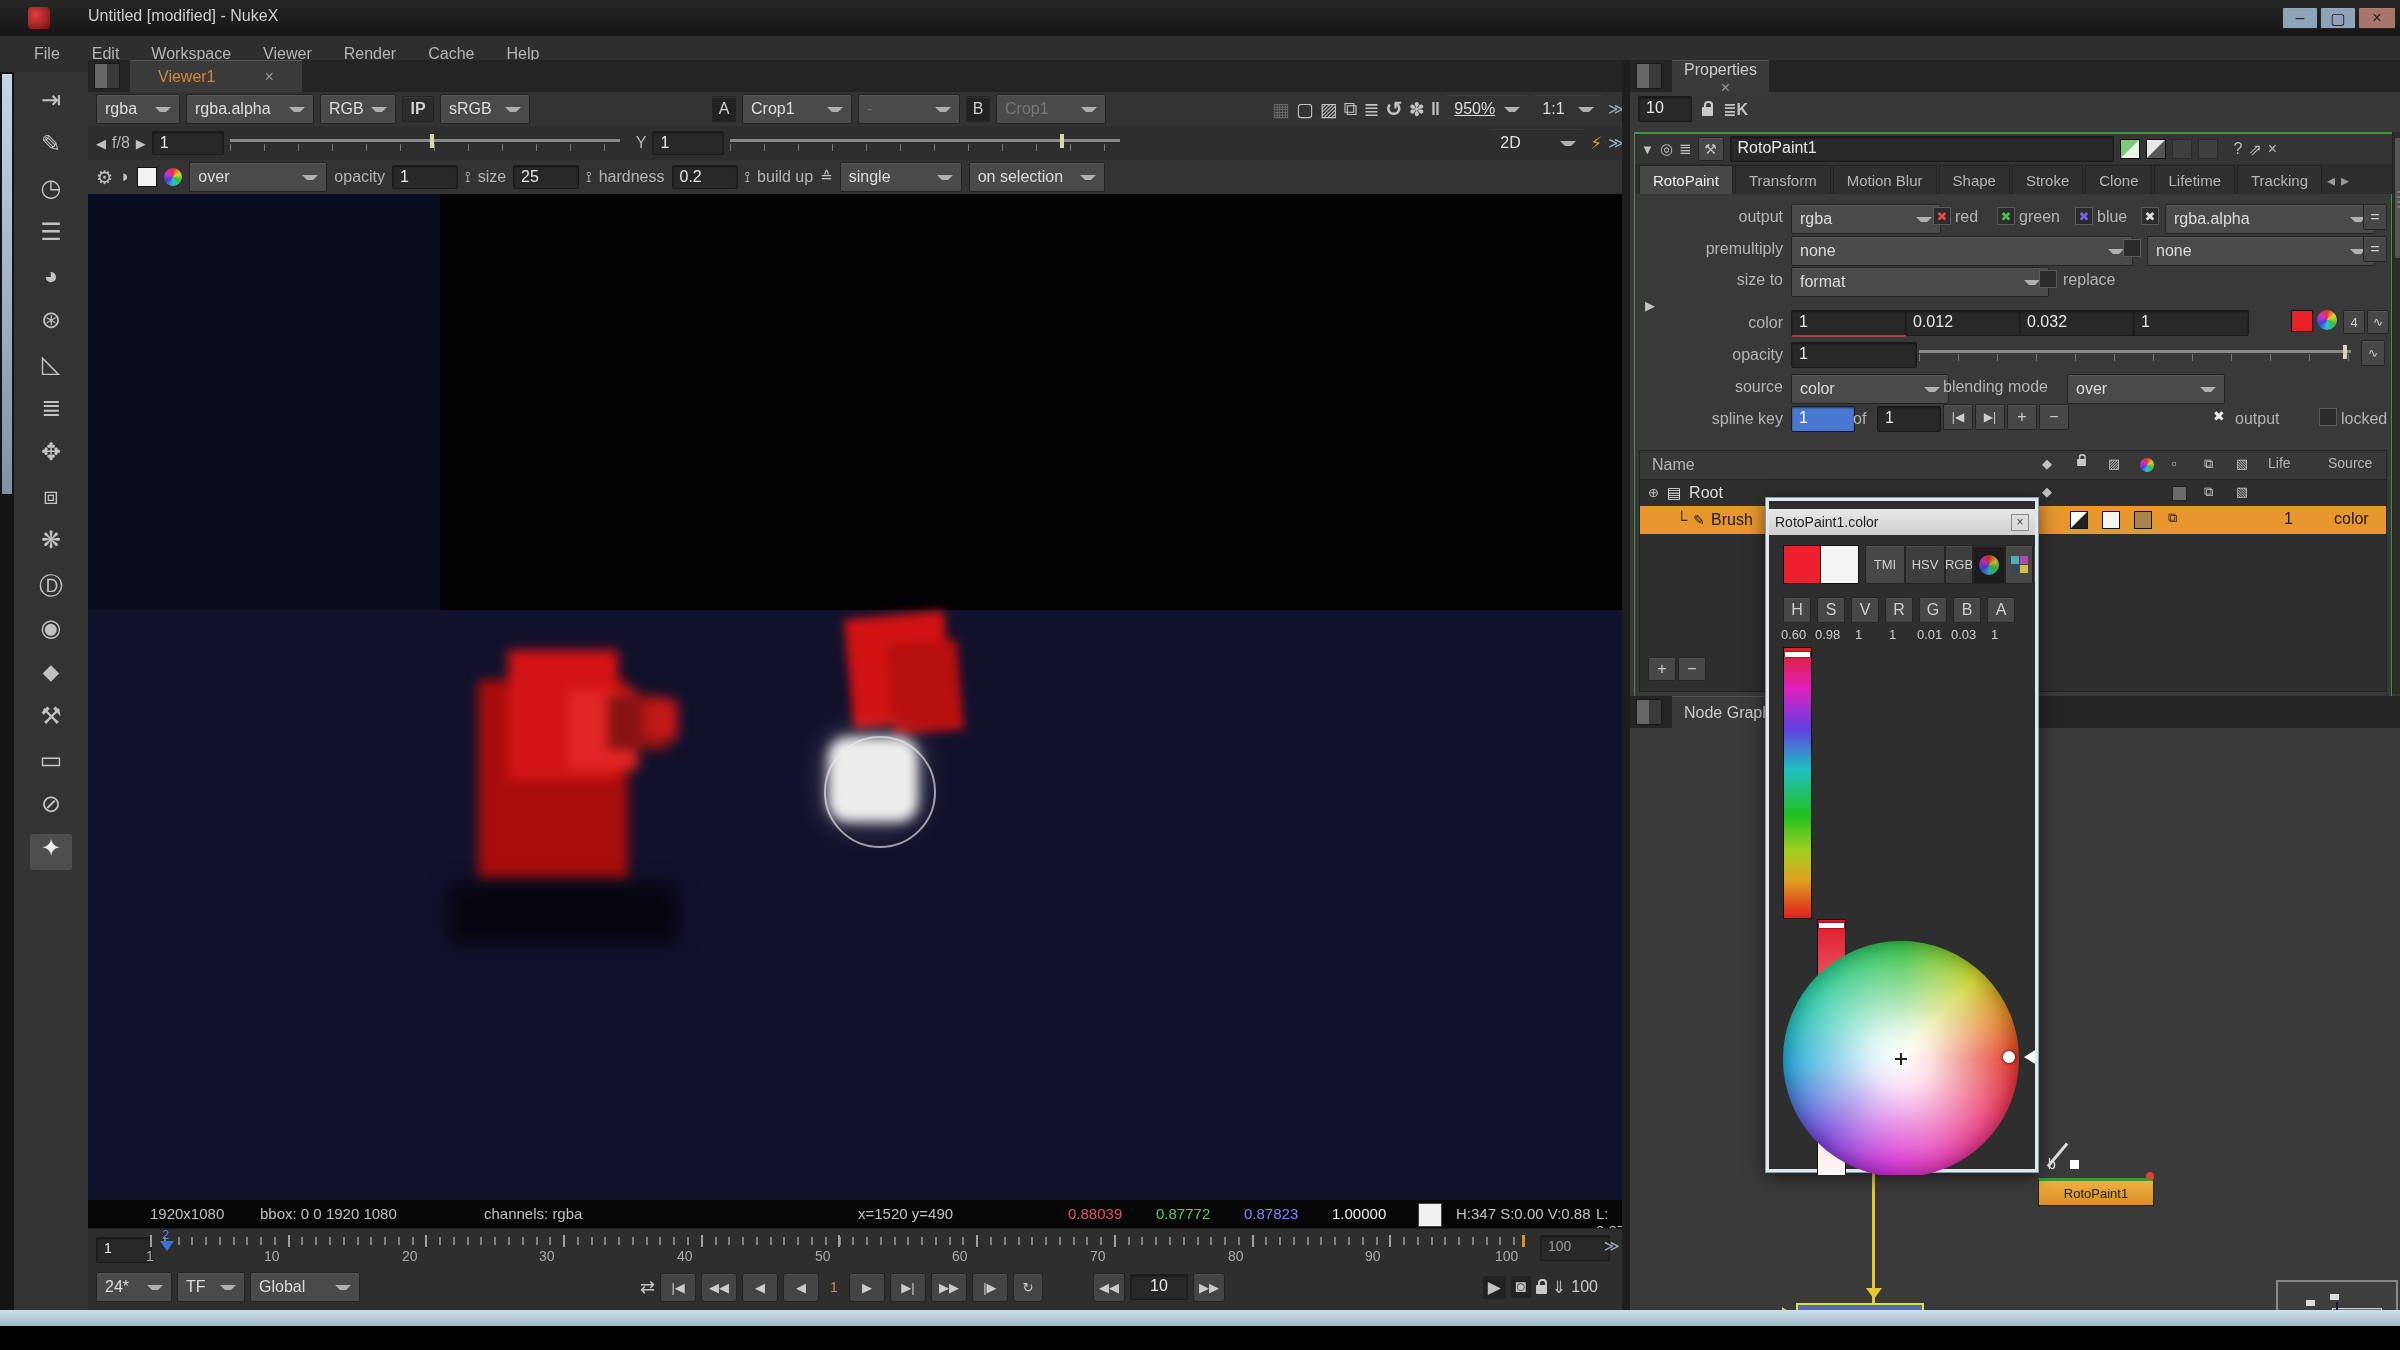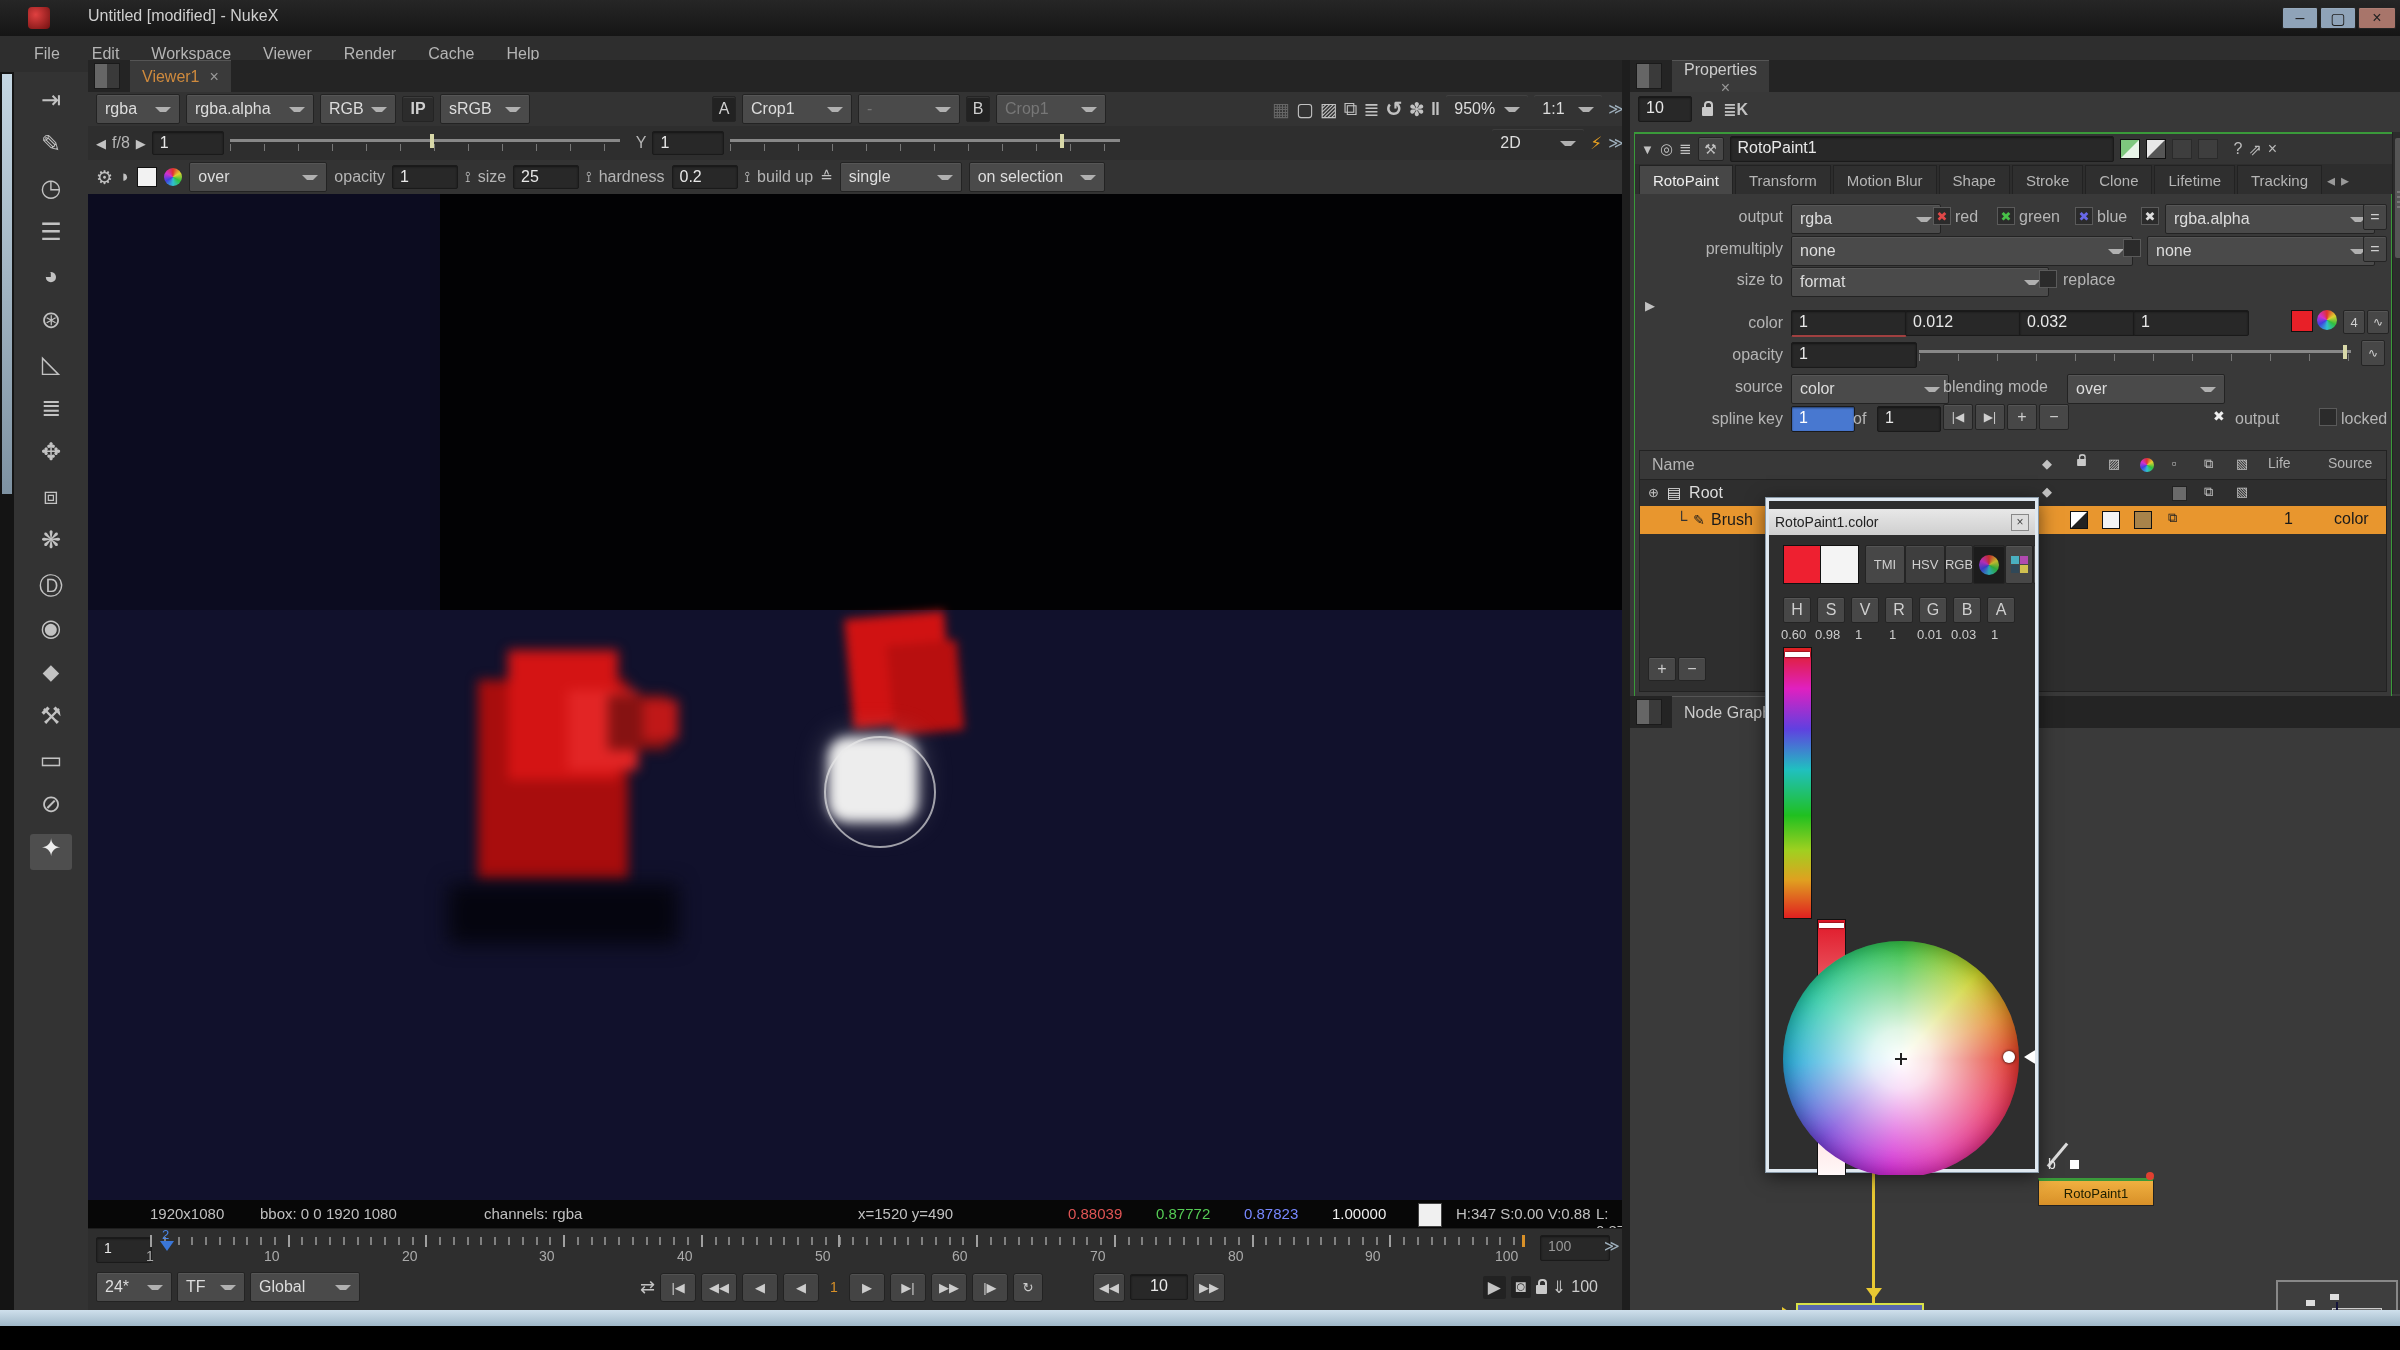--- a/index.html
+++ b/index.html
@@ -73,21 +73,21 @@
     <div class="abs icon" style="left:16px;top:630px;width:42px;height:36px;font-size:24px;text-align:center;">⚒</div>
     <div class="abs icon" style="left:16px;top:674px;width:42px;height:36px;font-size:24px;text-align:center;">▭</div>
     <div class="abs icon" style="left:16px;top:718px;width:42px;height:36px;font-size:24px;text-align:center;">⊘</div>
     <div class="abs icon" style="left:16px;top:762px;width:42px;height:36px;font-size:24px;text-align:center;background:#4e4e4e;border-radius:3px;color:#eee;">✦</div>
   </div>
 
   <div class="abs" style="left:88px;top:60px;width:1534px;height:1250px;background:#323232;">
 
     <div class="abs row" style="left:0;top:0;width:1534px;height:32px;background:#242424;">
       <div style="width:24px;height:24px;margin-left:6px;background:linear-gradient(90deg,#666 50%,#3a3a3a 50%);border:1px solid #1a1a1a;"></div>
-      <div class="row" style="height:32px;background:#3a3a3a;margin-left:10px;padding:0 12px;border-top:1px solid #555;">
+      <div class="row" style="height:32px;background:#3a3a3a;margin-left:10px;padding:0 28px;border-top:1px solid #555;gap:39px;">
         <span style="color:#cf8a3d;">Viewer1</span>
         <span style="color:#999;margin-left:10px;">×</span>
       </div>
     </div>
 
     <div class="abs row" style="left:0;top:32px;width:1534px;height:34px;background:#333;border-bottom:1px solid #262626;gap:6px;padding-left:8px;">
       <div class="dd" style="width:66px;height:24px;">
           <span>rgba</span>
         </div>
       <div class="dd" style="width:110px;height:24px;">
@@ -120,21 +120,21 @@
         </div>
       <div style="flex:1;"></div>
       <span class="icon" style="font-size:19px;color:#666;">▦</span>
       <span class="icon" style="font-size:19px;">▢</span>
       <span class="icon" style="font-size:19px;">▨</span>
       <span class="icon" style="font-size:19px;">⧉</span>
       <span class="icon" style="font-size:19px;">≣</span>
       <span class="icon" style="font-size:21px;font-weight:bold;">↺</span>
       <span class="icon" style="font-size:19px;">✽</span>
       <span class="icon" style="font-size:19px;font-weight:bold;">‖</span>
-      <div class="dd" style="width:66px;height:24px;background:transparent;border:none;">
+      <div class="dd" style="width:66px;height:24px;background:transparent;border:none;text-decoration:underline;">
           <span>950%</span>
         </div>
       <div class="dd" style="width:52px;height:24px;background:transparent;border:none;">
           <span>1:1</span>
         </div>
       <span class="chev" style="margin-right:8px;">≫</span>
     </div>
 
     <div class="abs row" style="left:0;top:66px;width:1534px;height:34px;background:#2e2e2e;border-bottom:1px solid #262626;gap:6px;padding-left:8px;">
       <span class="icon" style="font-size:13px;">◀</span>

